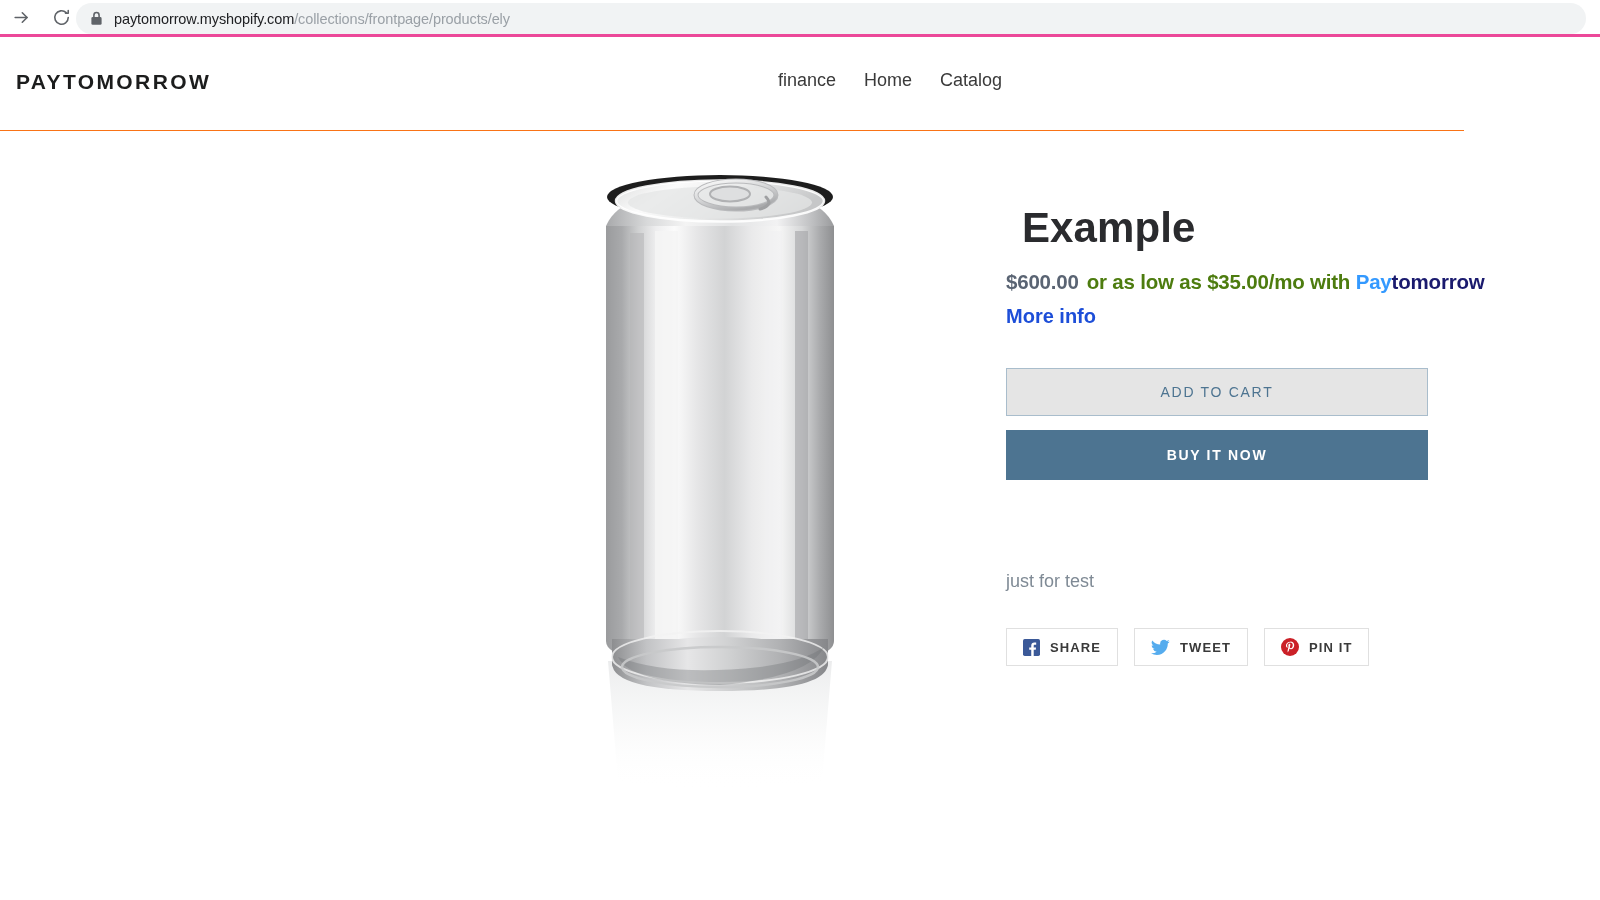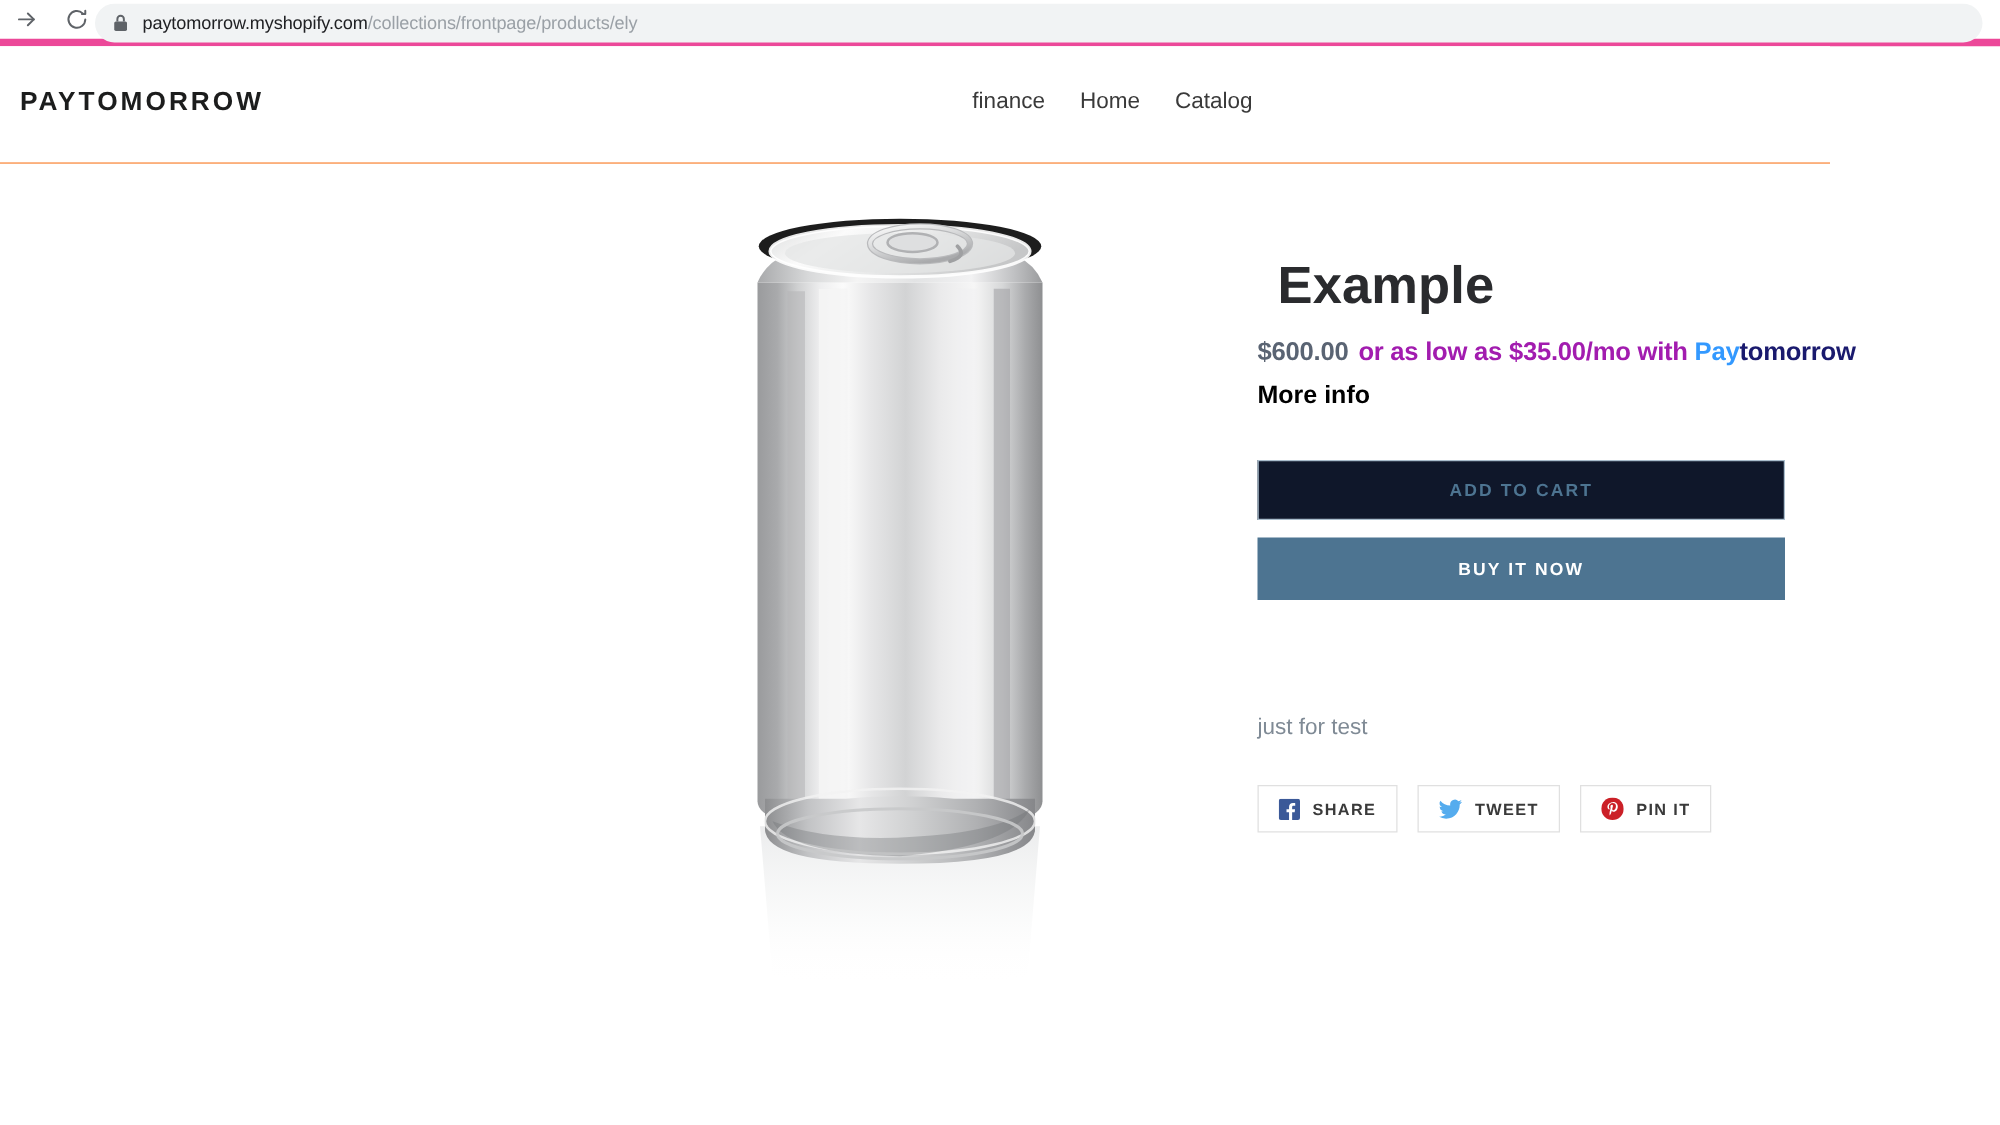--- a/index.html
+++ b/index.html
@@ -10,21 +10,21 @@
     font-family: "Liberation Sans", sans-serif;
     overflow: hidden;
   }
 
   
   #browser-chrome {
     position: relative;
     width: 1600px;
     height: 37px;
     background: #ffffff;
-    border-bottom: 6px solid #ec4899;
+    border-bottom: 3px solid #ec4899;
     display: flex;
     align-items: center;
   }
   .nav-btn {
     width: 30px; height: 30px;
     margin-left: 6px;
     display: flex; align-items: center; justify-content: center;
     border-radius: 50%;
     flex: 0 0 auto;
   }
@@ -124,47 +124,47 @@
   #price-row {
     margin-top: 19px;
     font-size: 20.5px;
     font-weight: bold;
     color: #5a6473;
     white-space: nowrap;
     letter-spacing: -0.2px;
     font-family: "Liberation Sans", sans-serif;
   }
   #price-row .price-amount { color:#5a6473; }
-  #price-row .financing-text { color:#a21caf; margin-left: 8px;}
+  #price-row .financing-text { color:#4d7c0f; margin-left: 8px;}
   .brand-pay { color: #3399ff; font-weight: bold; }
   .brand-tomorrow { color: #1a1a6e; font-weight: bold; }
   #more-info-link {
     display: inline-block;
     margin-top: 11px;
     font-size: 20px;
     font-weight: bold;
-    color: #000000;
+    color: #1d4ed8;
     text-decoration: none;
     font-family: "Liberation Sans", sans-serif;
   }
 
   #purchase-actions {
     margin-top: 40px;
     width: 422px;
   }
   #add-to-cart-button {
     display: block;
     width: 422px;
     height: 48px;
-    background: #0f172a;
+    background: #e5e5e5;
     border: 1px solid #a9bdcc;
     color: #4d7491;
     font-size: 14px;
     letter-spacing: 1.7px;
-    font-weight: bold;
+    font-weight: normal;
     font-family: "Liberation Sans", sans-serif;
     cursor: pointer;
     line-height: 46px;
     text-align: center;
     padding: 0;
   }
   #buy-it-now-button {
     display: block;
     width: 422px;
     height: 50px;

